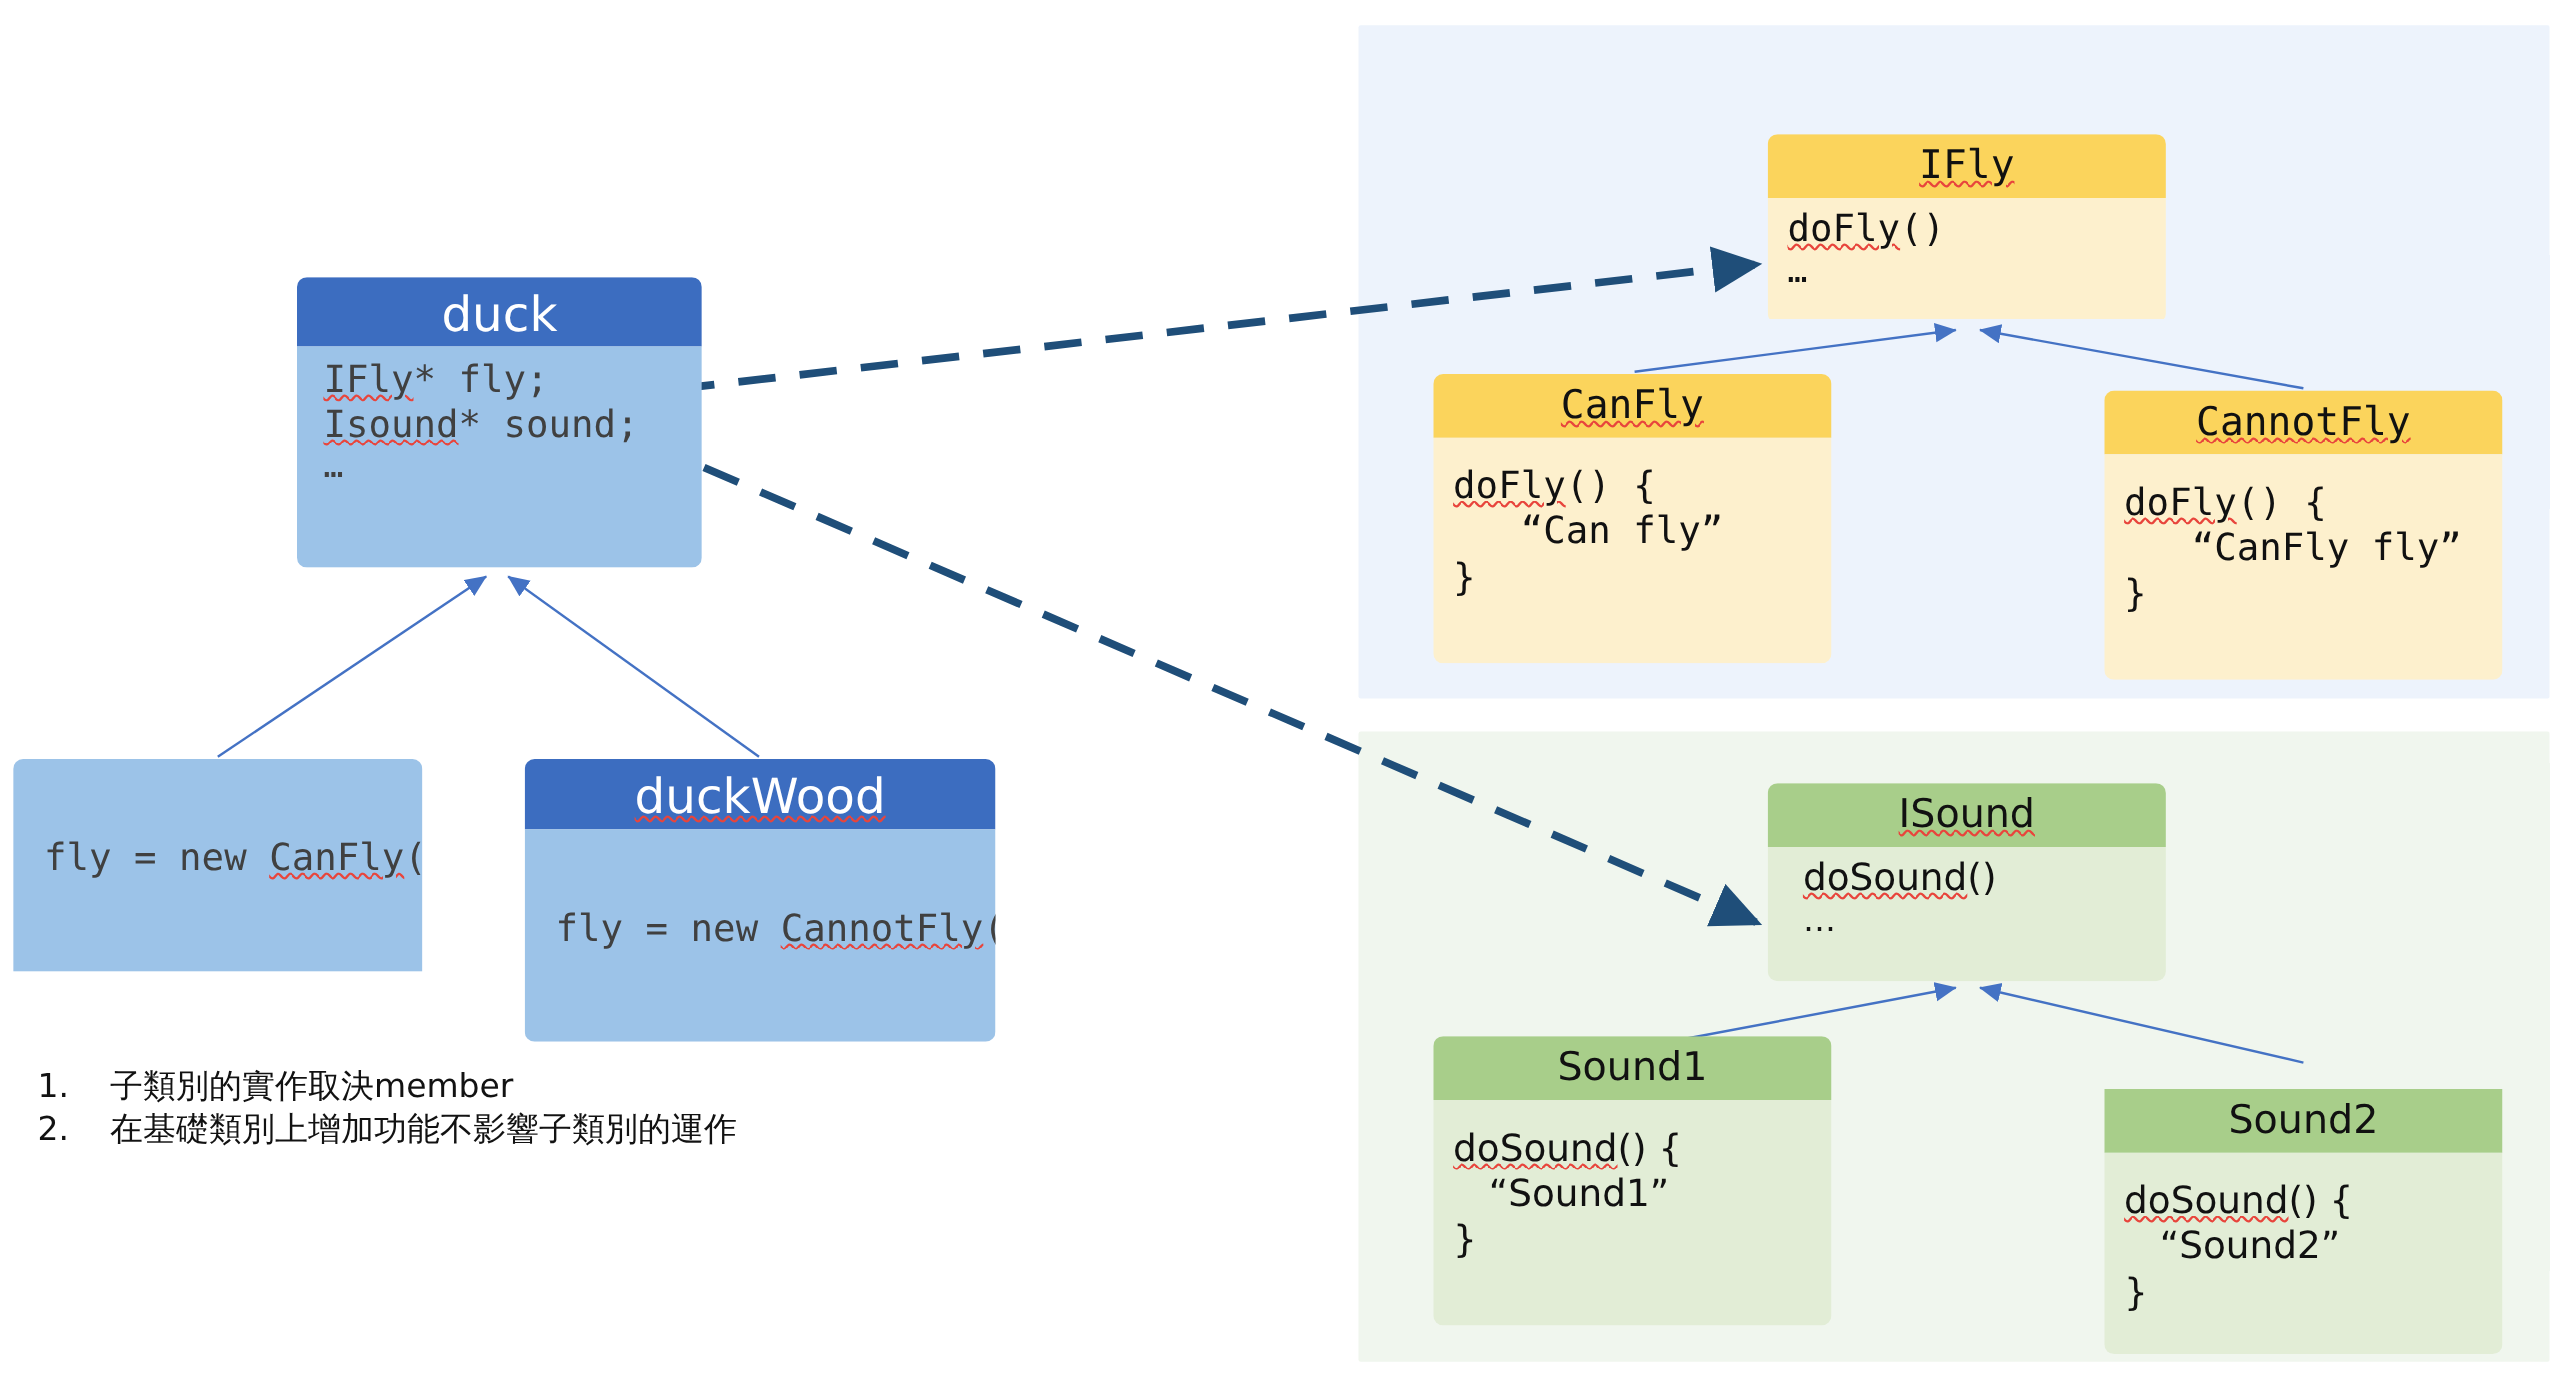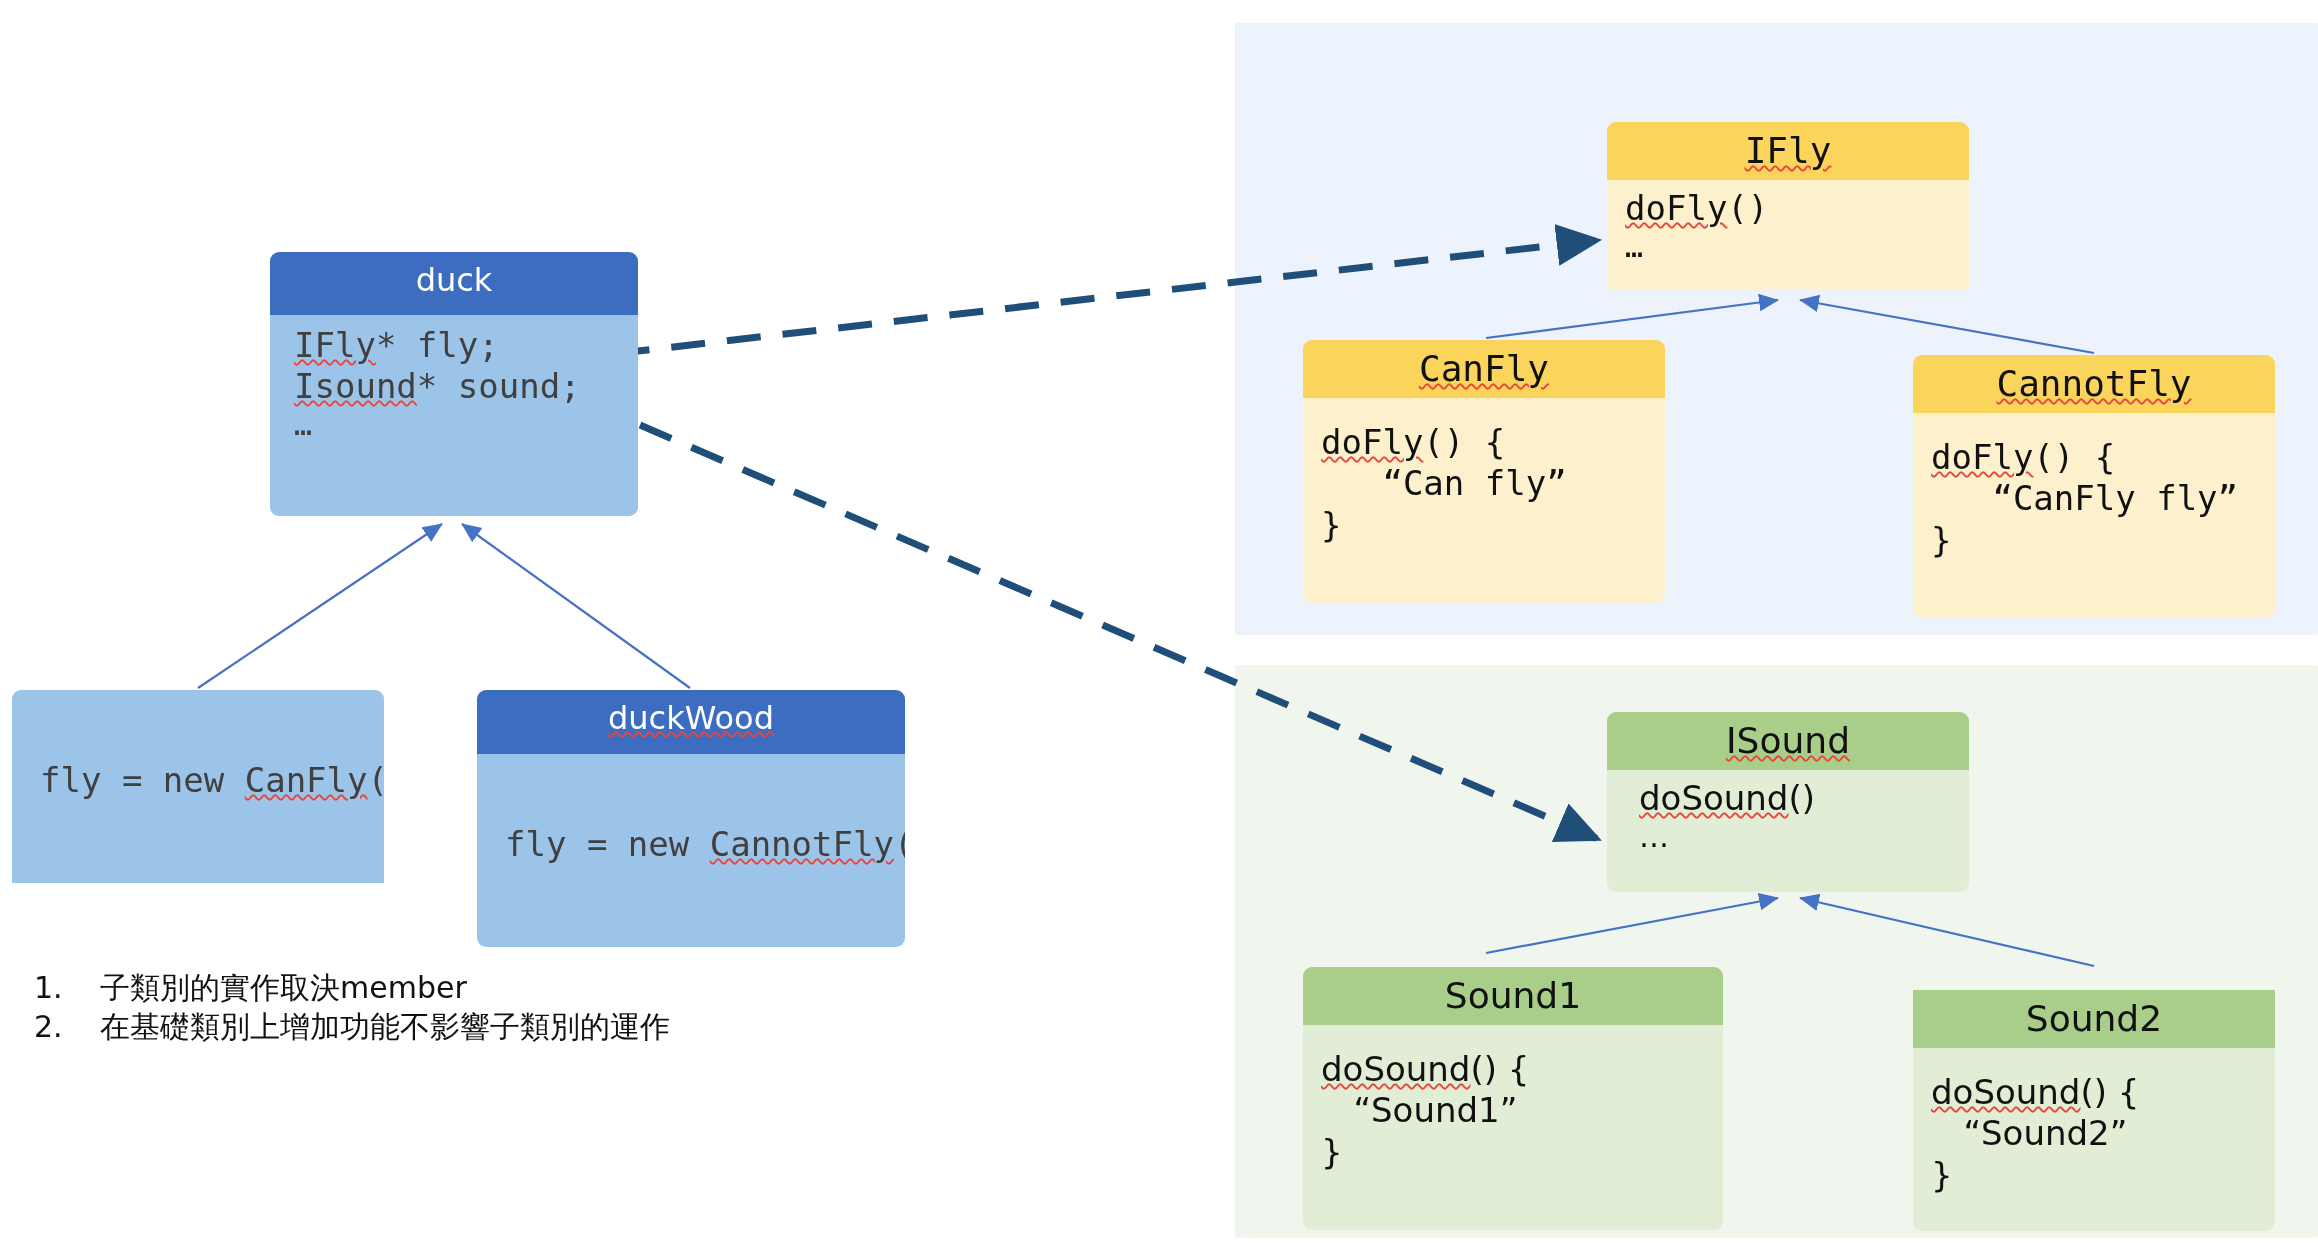--- a/index.html
+++ b/index.html
@@ -63,21 +63,21 @@
   }
   .cls .body .line {
     white-space: pre;
   }
 
   
   .blue .hdr {
     background: #3C6DC0;
     color: #ffffff;
     font-family: "DejaVu Sans", sans-serif;
-    font-size: 32px;
+    font-size: 44px;
     padding: 9px 8px 11px 8px;
   }
   .blue .body {
     background: #9CC3E8;
     color: #404040;
     font-family: "DejaVu Sans Mono", monospace;
     font-size: 34px;
     line-height: 1.20;
     padding: 6px 0 0 24px;
   }
@@ -167,21 +167,21 @@
   #box-canfly .body { height: 205px; padding-top: 24px; }
 
   #box-cannotfly       { left: 1913px; top: 355px; width: 362px; height: 263px; }
   #box-cannotfly .hdr  { height: 58px; }
   #box-cannotfly .body { height: 205px; padding-top: 24px; }
 
   #box-isound       { left: 1607px; top: 712px; width: 362px; height: 180px; }
   #box-isound .hdr  { height: 58px; }
   #box-isound .body { height: 122px; padding-top: 8px; padding-left: 32px; }
 
-  #box-sound1       { left: 1303px; top: 967px; width: 420px; height: 263px; }
+  #box-sound1       { left: 1303px; top: 942px; width: 362px; height: 263px; }
   #box-sound1 .hdr  { height: 58px; }
   #box-sound1 .body { height: 205px; padding-top: 24px; }
 
   #box-sound2       { left: 1913px; top: 968px; width: 362px; height: 263px; }
   #box-sound2 .hdr  { height: 58px; margin-top: 22px; }
   #box-sound2 .body { height: 205px; padding-top: 24px; }
 </style>
 </head>
 <body>
 

